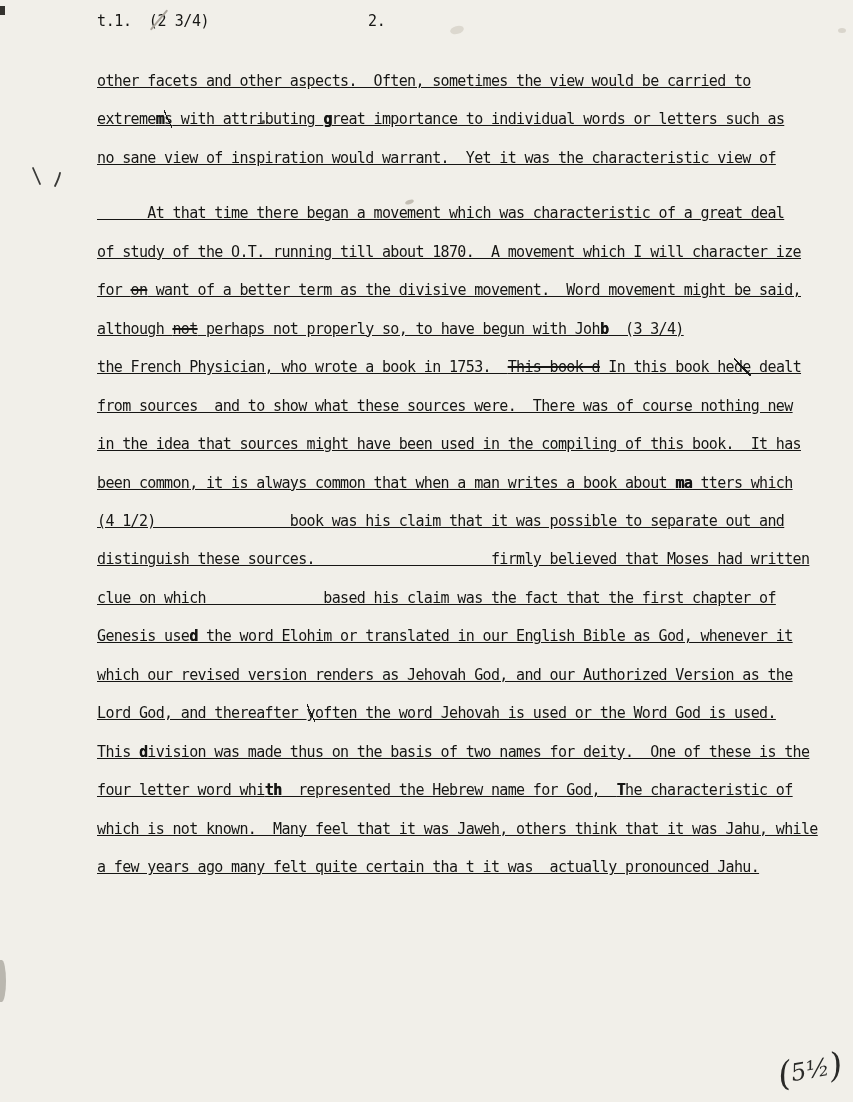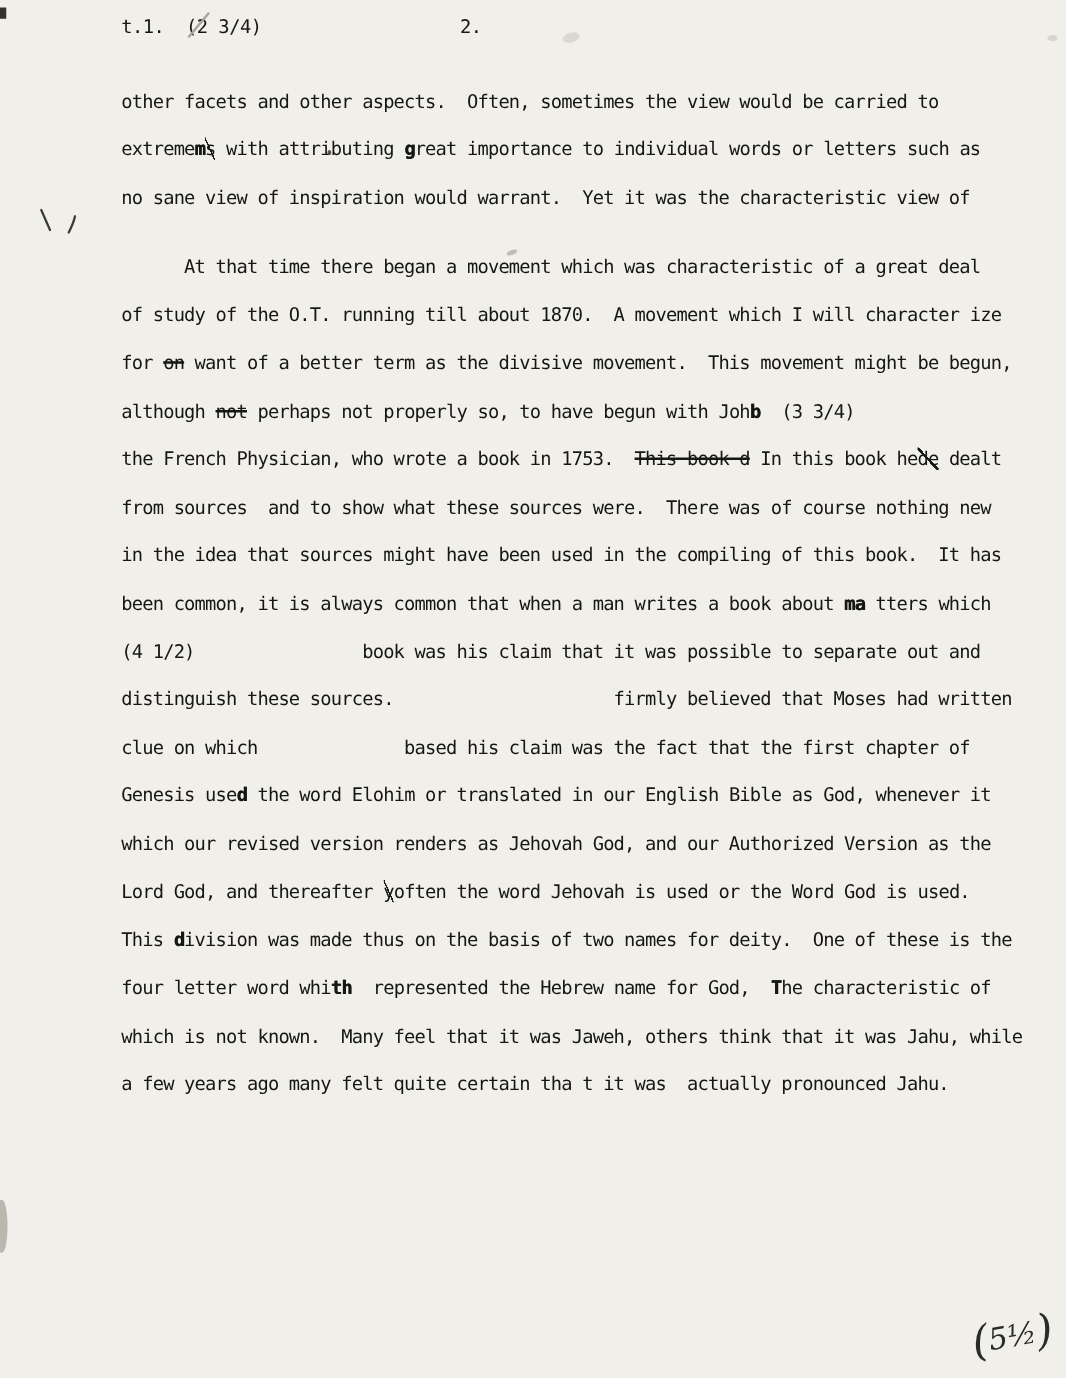--- a/index.html
+++ b/index.html
@@ -15,21 +15,21 @@
   .hdr { position:absolute; top:12px; font-size:15px; letter-spacing:-0.4px; white-space:pre;text-align:right; }
   .hdr-left { left:97px; }
   .hdr-page { left:368px; }
   .pencil-slash {
     position:absolute; left:146px; top:19px; width:26px; height:2px;
     background:#a8a299; transform:rotate(-50deg); border-radius:2px;
   }
 
   
   .doc { position:absolute; left:97px; top:62px; width:740px; font-size:15px; letter-spacing:-0.65px; }
-  .line { height:38.46px; line-height:38.46px; white-space:pre; }
+  .line { height:38.46px; line-height:38.46px; white-space:pre;text-decoration:underline; }
   .line.para { margin-top:17px; }
   .seg { white-space:pre; }
   .st { text-decoration:line-through; text-decoration-thickness:1.6px; }
   .ov { font-weight:bold; text-shadow:0.4px 0 0 currentColor; }
   .ps {
     background-image:linear-gradient(to top right,
       transparent 45%, #1c1c1a 45%, #1c1c1a 53%, transparent 53%);
   }
 
   
@@ -63,21 +63,21 @@
   <span class="hdr hdr-left">t.1.  (2 3/4)</span>
   <span class="hdr hdr-page">2.</span>
   <div class="pencil-slash"></div>
 
   <div class="doc">
       <div class="line"><span class="seg">other facets and other aspects.  Often, sometimes the view would be carried to</span></div>
       <div class="line"><span class="seg">extreme</span><span class="seg ov">m</span><span class="seg ps">s</span><span class="seg"> with attributing </span><span class="seg ov">g</span><span class="seg">reat importance to individual words or letters such as</span></div>
       <div class="line"><span class="seg">no sane view of inspiration would warrant.  Yet it was the characteristic view of</span></div>
       <div class="line para"><span class="seg">      At that time there began a movement which was characteristic of a great deal</span></div>
       <div class="line"><span class="seg">of study of the O.T. running till about 1870.  A movement which I will character ize</span></div>
-      <div class="line"><span class="seg">for </span><span class="seg st">on</span><span class="seg"> want of a better term as the divisive movement.  This movement might be begun,</span></div>
+      <div class="line"><span class="seg">for </span><span class="seg st">on</span><span class="seg"> want of a better term as the divisive movement.  Word movement might be said,</span></div>
       <div class="line"><span class="seg">although </span><span class="seg st">not</span><span class="seg"> perhaps not properly so, to have begun with Joh</span><span class="seg ov">b</span><span class="seg">  (3 3/4)</span></div>
       <div class="line"><span class="seg">the French Physician, who wrote a book in 1753.  </span><span class="seg st">This book d</span><span class="seg"> In this book he</span><span class="seg ps">de</span><span class="seg"> dealt</span></div>
       <div class="line"><span class="seg">from sources  and to show what these sources were.  There was of course nothing new</span></div>
       <div class="line"><span class="seg">in the idea that sources might have been used in the compiling of this book.  It has</span></div>
       <div class="line"><span class="seg">been common, it is always common that when a man writes a book about </span><span class="seg ov">ma</span><span class="seg"> tters which</span></div>
       <div class="line"><span class="seg">(4 1/2)                book was his claim that it was possible to separate out and</span></div>
       <div class="line"><span class="seg">distinguish these sources.                     firmly believed that Moses had written</span></div>
       <div class="line"><span class="seg">clue on which              based his claim was the fact that the first chapter of</span></div>
       <div class="line"><span class="seg">Genesis use</span><span class="seg ov">d</span><span class="seg"> the word Elohim or translated in our English Bible as God, whenever it</span></div>
       <div class="line"><span class="seg">which our revised version renders as Jehovah God, and our Authorized Version as the</span></div>

